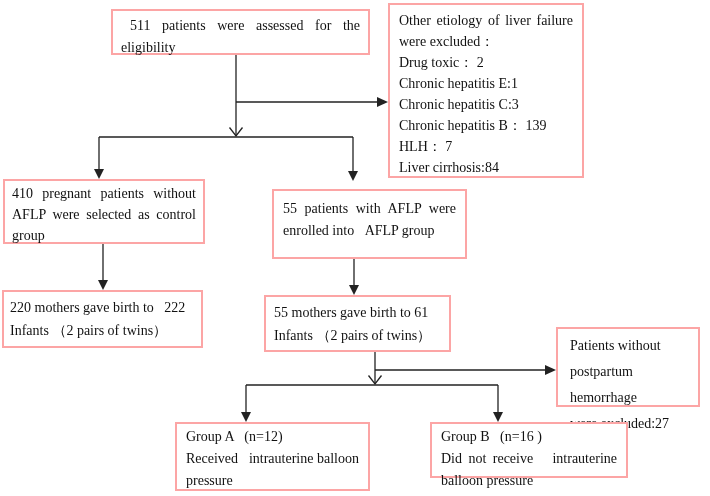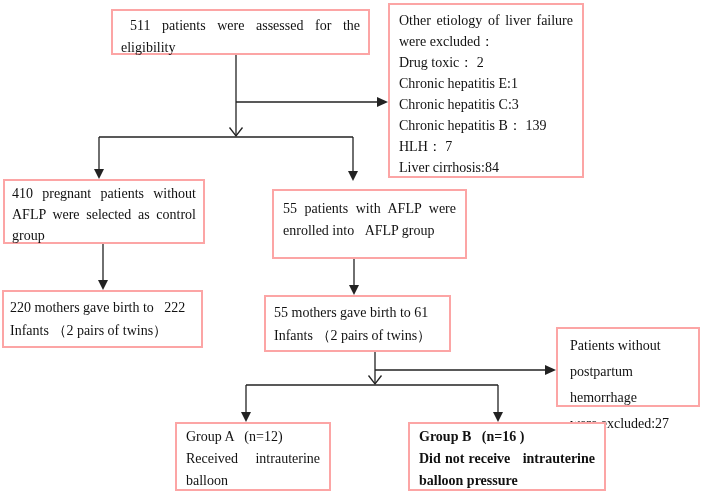--- a/index.html
+++ b/index.html
@@ -26,22 +26,22 @@
   .ind { text-indent: 9px; }
   .ctr { text-align: left; }
 
   .b-assessed   { left: 111px; top: 9px;   width: 259px; height: 46px;  padding: 4px 8px;  line-height: 22px; }
   .b-etiology   { left: 388px; top: 3px;   width: 196px; height: 175px; padding: 5px 9px;  line-height: 21px; }
   .b-control    { left: 3px;   top: 179px; width: 202px; height: 65px;  padding: 2px 7px;  line-height: 21px; }
   .b-aflp       { left: 272px; top: 189px; width: 195px; height: 70px;  padding: 7px 9px;  line-height: 22px; }
   .b-ctrlbirth  { left: 2px;   top: 290px; width: 201px; height: 58px;  padding: 4px 6px;  line-height: 23px; }
   .b-aflpbirth  { left: 264px; top: 295px; width: 187px; height: 57px;  padding: 4px 8px;  line-height: 23px; }
   .b-nohem      { left: 556px; top: 327px; width: 144px; height: 80px;  padding: 4px 12px; line-height: 26px; }
-  .b-groupa     { left: 175px; top: 422px; width: 156px; height: 69px;  padding: 2px 9px;  line-height: 22px; }
-  .b-groupb     { left: 408px; top: 422px; width: 198px; height: 69px;  padding: 2px 9px;  line-height: 22px; font-weight: bold; }
+  .b-groupa     { left: 175px; top: 422px; width: 195px; height: 69px;  padding: 2px 9px;  line-height: 22px; }
+  .b-groupb     { left: 430px; top: 422px; width: 198px; height: 56px;  padding: 2px 9px;  line-height: 22px; }
 </style>
 </head>
 <body>
 
 <div id="stage">
 
   <svg id="connectors" width="710" height="496" viewBox="0 0 710 496" stroke="#222222" fill="none" stroke-width="1.3">
 
     <g>
       <path d="M236,55 V136"></path>
@@ -141,21 +141,21 @@
 
   <div class="box b-nohem">
     <div class="ln">Patients without</div>
     <div class="ln">postpartum hemorrhage</div>
     <div class="ln">were excluded:27</div>
   </div>
 
   <div class="box b-groupa">
     <div class="ln">Group A &nbsp;&nbsp;(n=12)</div>
     <div class="ln jl">Received &nbsp;&nbsp;intrauterine balloon</div>
-    <div class="ln">receive</div>
+    <div class="ln">pressure</div>
   </div>
 
   <div class="box b-groupb">
     <div class="ln">Group B &nbsp;&nbsp;(n=16 )</div>
     <div class="ln jl">Did not receive &nbsp;&nbsp;intrauterine</div>
     <div class="ln">balloon pressure</div>
   </div>
 
 </div>
 

